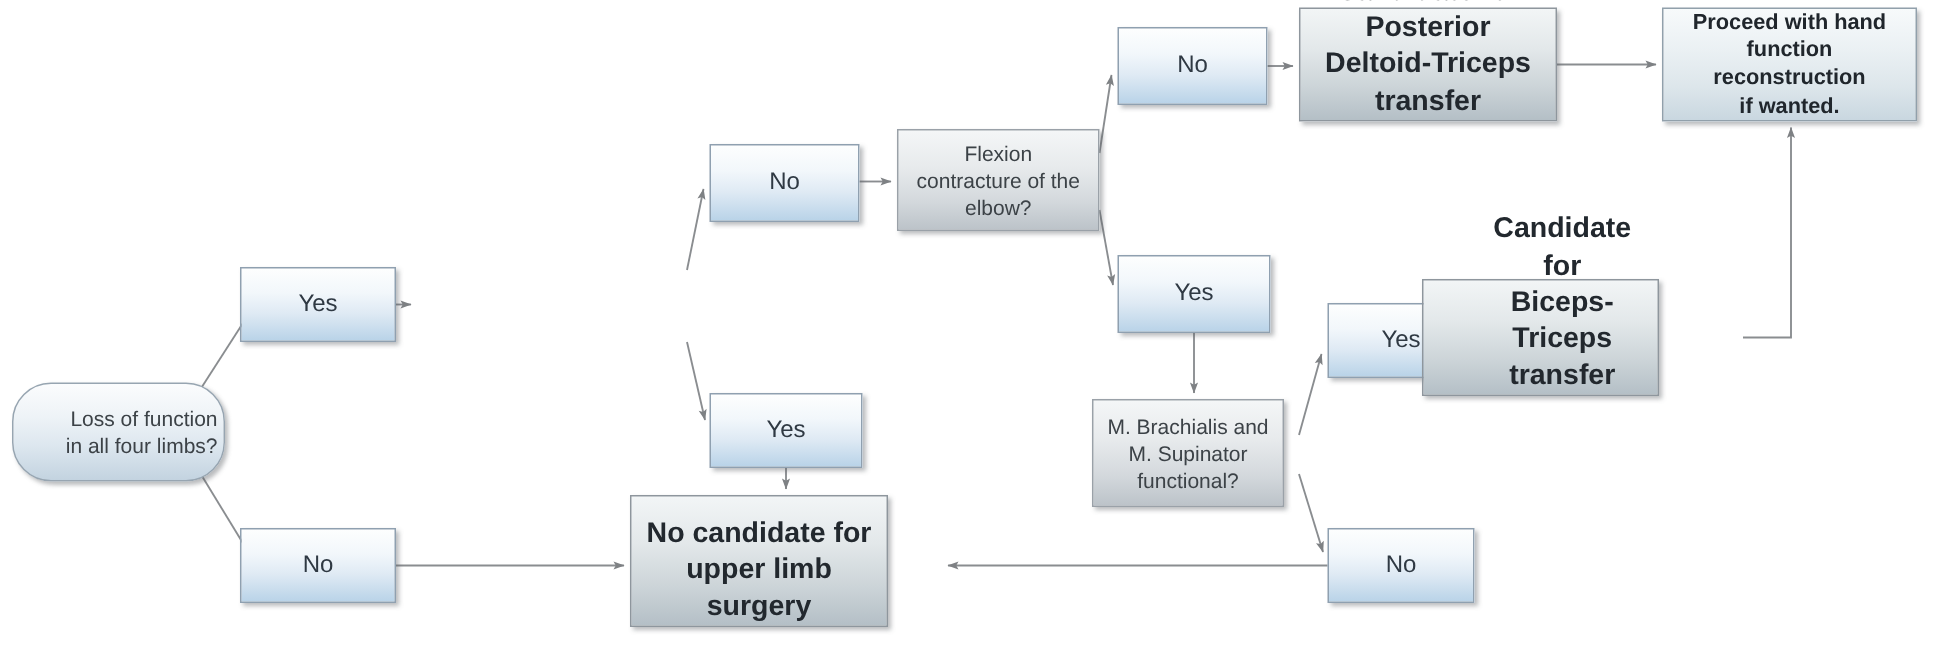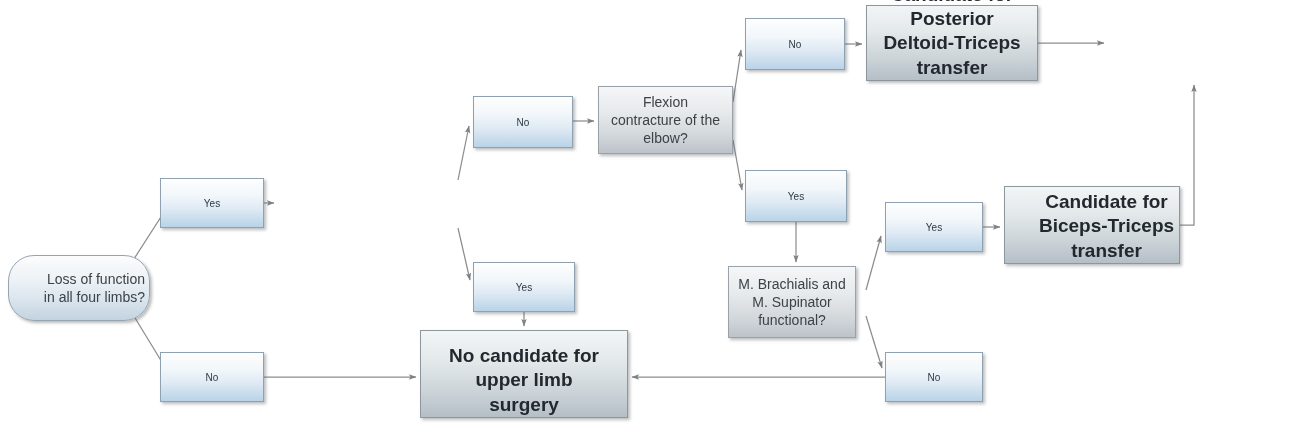--- a/index.html
+++ b/index.html
@@ -41,21 +41,21 @@
     display: block;
     width: 100%;
     padding: 0 4px;
     box-sizing: border-box;
     white-space: pre-line;
   }
   
   .node.answer {
     background: linear-gradient(to bottom, #fdfefe 0%, #f2f7fb 34%, #dfeaf4 62%, #b9d3e8 100%);
     border-color: #8fa0b0;
-    font-size: 10px;
+    font-size: 16px;
     color: #2f3943;
     justify-content: center;
   }
   
   .node.question {
     background: linear-gradient(to bottom, #f4f6f7 0%, #e7eaec 38%, #d3d8dc 72%, #bcc3c9 100%);
     border-color: #9aa1a8;
     font-size: 14px;
     line-height: 1.30;
     color: #3c4247;
@@ -190,25 +190,30 @@
   </div>
 
   <div class="node answer" style="left:885px; top:202px; width:98px; height:50px;">
     <span>Yes</span>
   </div>
 
   <div class="node answer" style="left:885px; top:352px; width:98px; height:50px;">
     <span>No</span>
   </div>
 
-  <div class="node outcome" style="left:1004px; top:186px; width:176px; height:78px;padding-left:29px;">
+  <div class="node outcome" style="left:948px; top:186px; width:158px; height:78px;padding-left:29px;">
     <span>Candidate for
 Biceps-Triceps
 transfer</span>
   </div>
 
-
-  <div class="node outcome" style="left:420px; top:330px; width:208px; height:88px;">
+  <div class="node final" style="left:1108px; top:5px; width:170px; height:76px;">
+    <span>Proceed with hand
+function reconstruction
+if wanted.</span>
+  </div>
+
+  <div class="node outcome" style="left:420px; top:330px; width:172px; height:88px;">
     <span>No candidate for upper limb
 surgery</span>
   </div>
 
 </div>
 
 </body></html>

